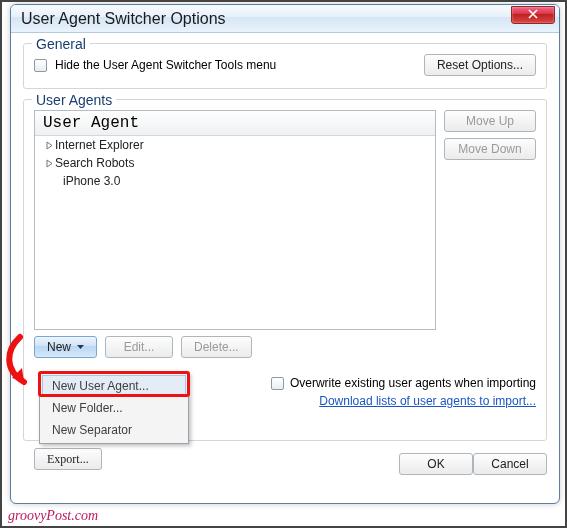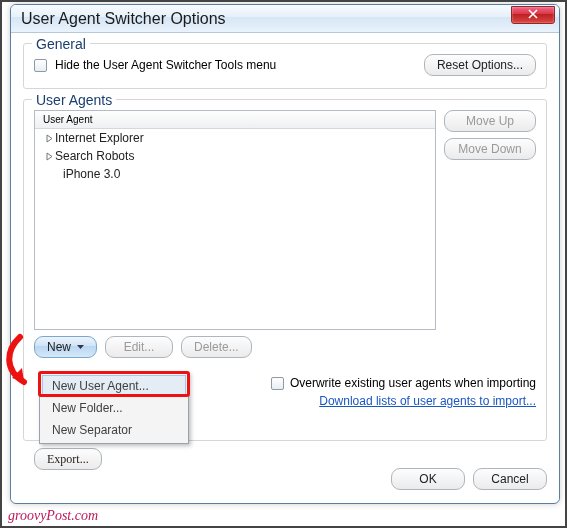--- a/index.html
+++ b/index.html
@@ -76,21 +76,21 @@
   .checkbox {
     width: 13px; height: 13px;
     border: 1px solid #8a9aa8;
     background: linear-gradient(to bottom,#fefefe,#e9eef3);
     border-radius: 2px;
     display: inline-flex; align-items: center; justify-content: center;
   }
   .btn {
     background: linear-gradient(to bottom,#fdfdfd,#ebebeb);
     border: 1px solid #aeb6bd;
-    border-radius: 9px;
+    border-radius: 3px;
     padding: 3px 12px;
     font-size: 12px;
     color: #222;
     min-width: 68px;
     text-align: center;
     cursor: default;
   }
   .btn.disabled { color: #9a9a9a; }
   .btn.default-blue {
     background: linear-gradient(to bottom,#eef4fb,#cfe3f7 45%,#b9d6f2 46%,#d6e8f8);
@@ -104,21 +104,22 @@
     flex: 1;
     border: 1px solid #b5bcc3;
     background: #fff;
     height: 220px;
     position: relative;
   }
   .ua-header {
     background: linear-gradient(to bottom,#fefefe,#eef0f2);
     border-bottom: 1px solid #d3d8dd;
     padding: 3px 8px;
-    font-size: 10px;
+    font-size: 16px;
+    font-family: Liberation Mono, monospace;
   }
   .ua-item {
     padding: 2px 6px 2px 10px;
     display: flex; align-items: center; gap: 1px;
     font-size: 12px;
     color: #222;
   }
   .tree-caret {
     width: 9px; height: 9px;
     display: inline-flex; align-items:center; justify-content:center;
@@ -128,21 +129,21 @@
   .side-buttons { display:flex; flex-direction:column; gap:6px; width:92px;}
   .ua-toolbar {
     display:flex; gap:8px; margin-top:6px; align-items:center;
   }
   .import-row{
     display:flex; align-items:center; gap:6px; margin-top:18px; justify-content:flex-end;
   }
   .link { color:#1a56c4; text-decoration:underline; font-size:12px; text-align:right; }
   .dl-row{ text-align:right; margin-top:4px; }
   .bottom-row{
-    display:flex; justify-content:flex-end; gap:8px; margin-top:27px;
+    display:flex; justify-content:flex-end; margin-top:12px;
   }
   .dropdown-menu{
     position:absolute;
     left: 37px; top: 370px;
     width: 150px;
     background:#f4f4f4;
     border:1px solid #9aa3ab;
     box-shadow: 2px 2px 4px rgba(0,0,0,0.25);
     z-index: 5;
     padding:2px;

